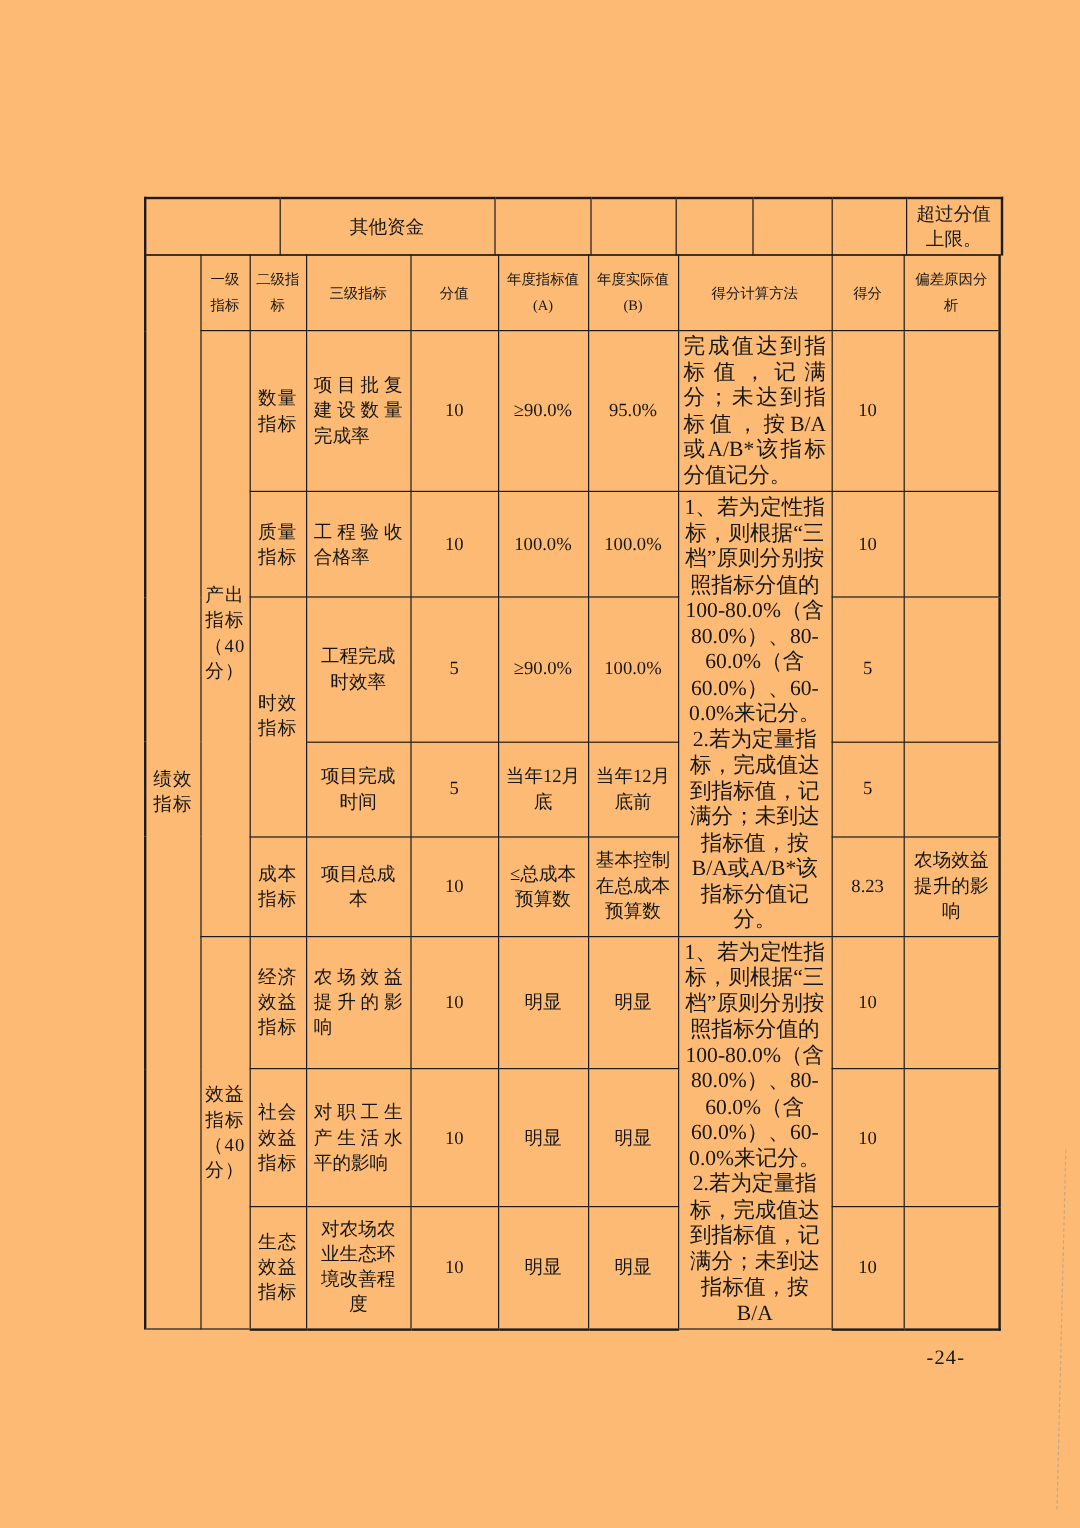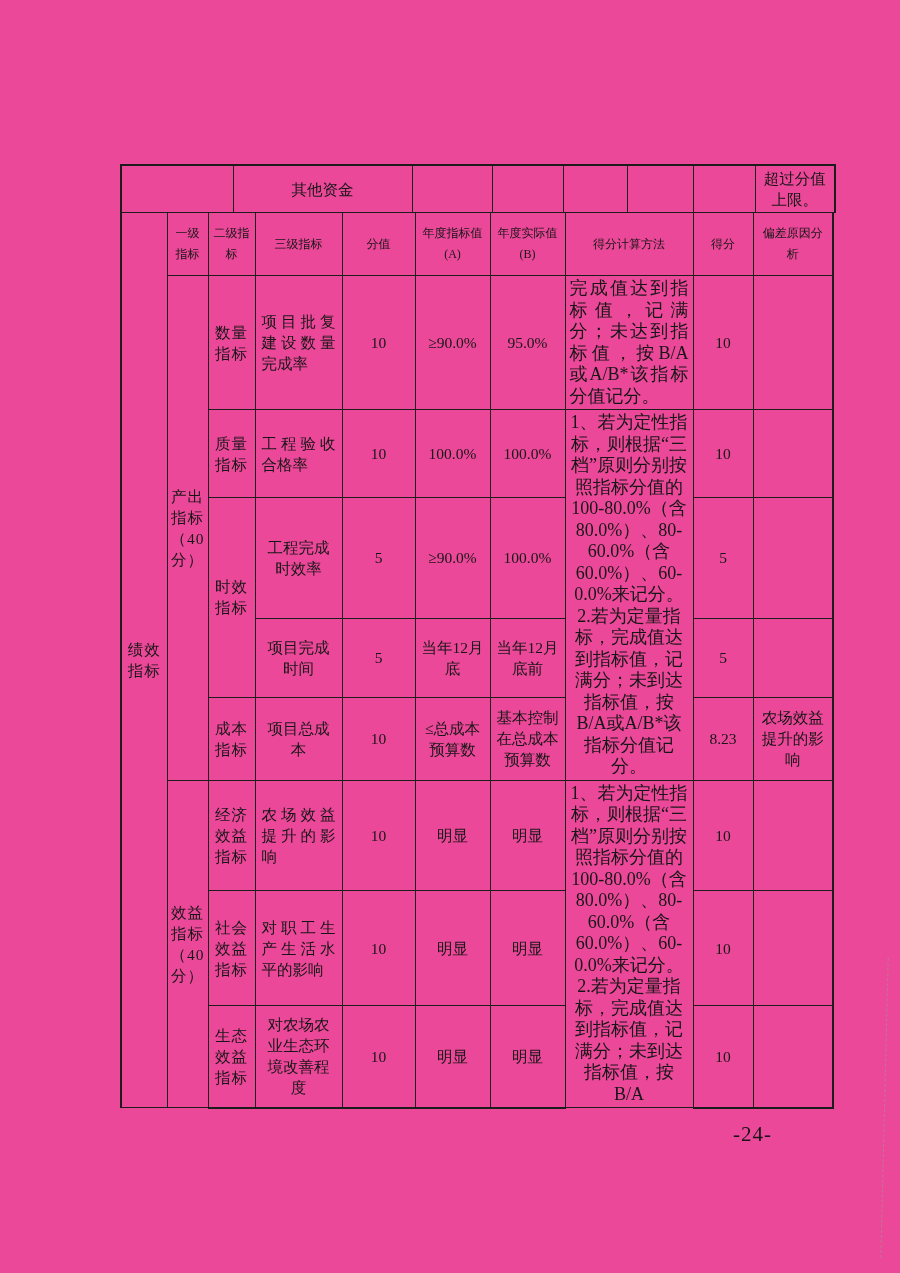--- a/index.html
+++ b/index.html
@@ -4,21 +4,21 @@
 <style>
   html,body{margin:0;padding:0;}
   body{
     width:900px;height:1273px;
     background:#ffffff;
     font-family:"Liberation Serif","DejaVu Serif",serif;
     color:#161616;
   }
   .page{
     position:relative;width:900px;height:1273px;
-    background:#ec4899;overflow:hidden;
+    background:#fdba74;overflow:hidden;
   }
   .tablewrap{position:absolute;left:120px;top:164px;width:714px;}
   table.tbl{
     border-collapse:collapse;table-layout:fixed;width:714px;
   }
   table.tbl + table.tbl{margin-top:-1px;}
   .tbl td{
     border:1px solid #1c1c1c;
     text-align:center;vertical-align:middle;
     font-size:15.5px;line-height:21px;
@@ -32,22 +32,22 @@
   .tbl tr.botE td{border-bottom:2px solid #1c1c1c;text-align:center;}
   td.v-label{white-space:pre-line;letter-spacing:1px;word-break:break-all;}
   td.goal{font-size:16px;line-height:25px;padding:4px 12px;}
   td.method{white-space:pre-line;font-size:18px;line-height:21.5px;padding:2px 4px;}
   td.method-just{text-align:justify;}
   td.l3just{text-align:justify;padding:2px 6px;margin-left:17px;}
   td.l3{padding:2px 6px;}
   td.dev{padding:2px 7px;}
   td.hdr{font-size:12px;padding:2px 5px;}
   .pagenum{
-    position:absolute;left:733px;top:1122px;
-    font-size:21px;letter-spacing:1px;
+    position:absolute;left:772px;top:1122px;
+    font-size:17px;letter-spacing:1px;
     font-family:"Liberation Serif","DejaVu Serif",serif;
   }
   .foldline{
     position:absolute;left:884px;top:958px;height:300px;width:0;
     border-left:1px dashed #9a9a96;opacity:.55;
     transform:rotate(1.4deg);
   }
 </style>
 </head>
 <body>

